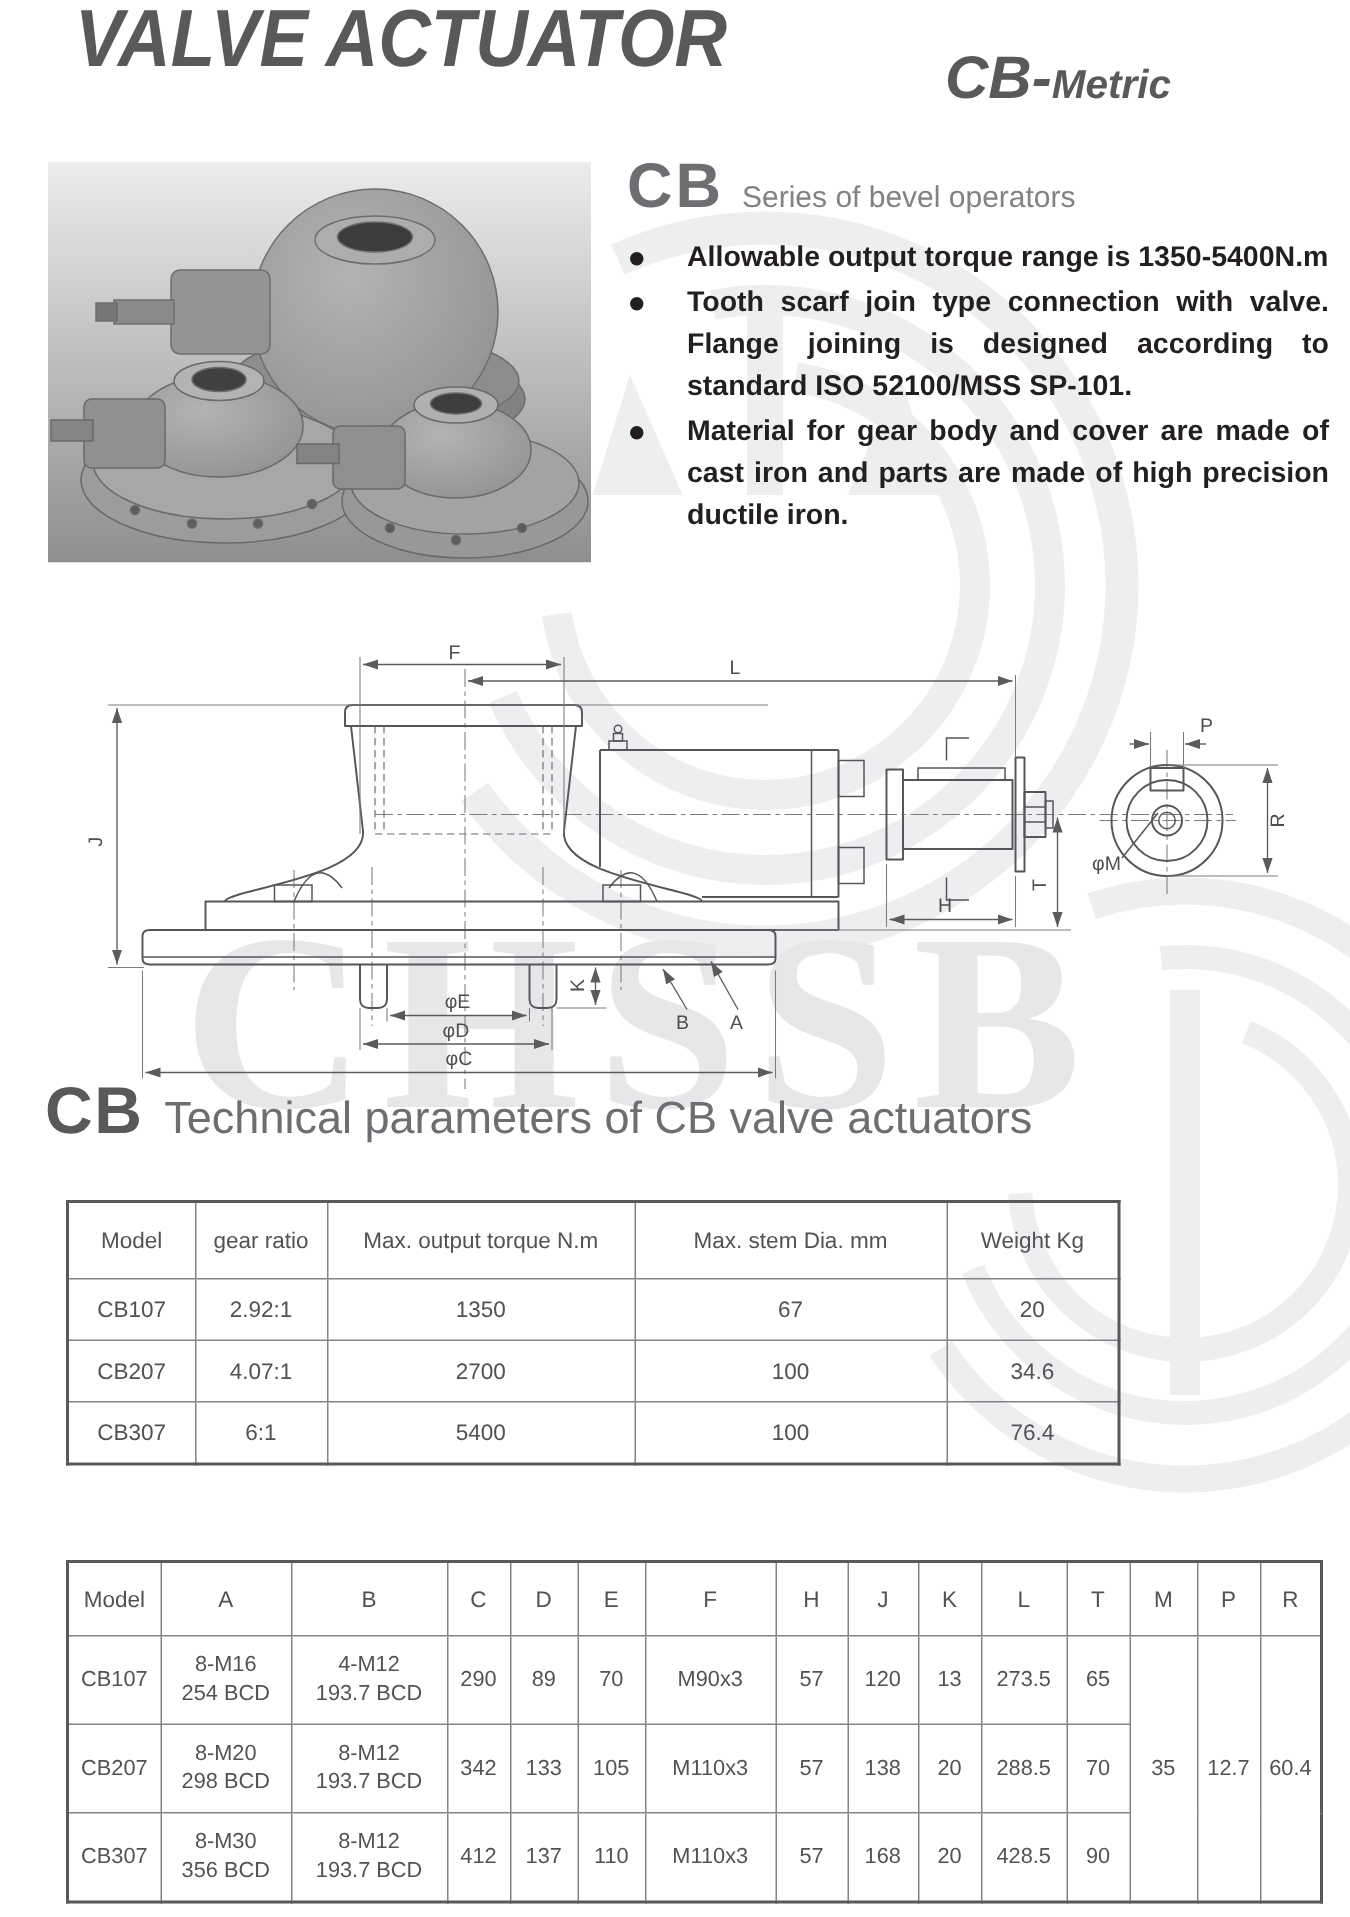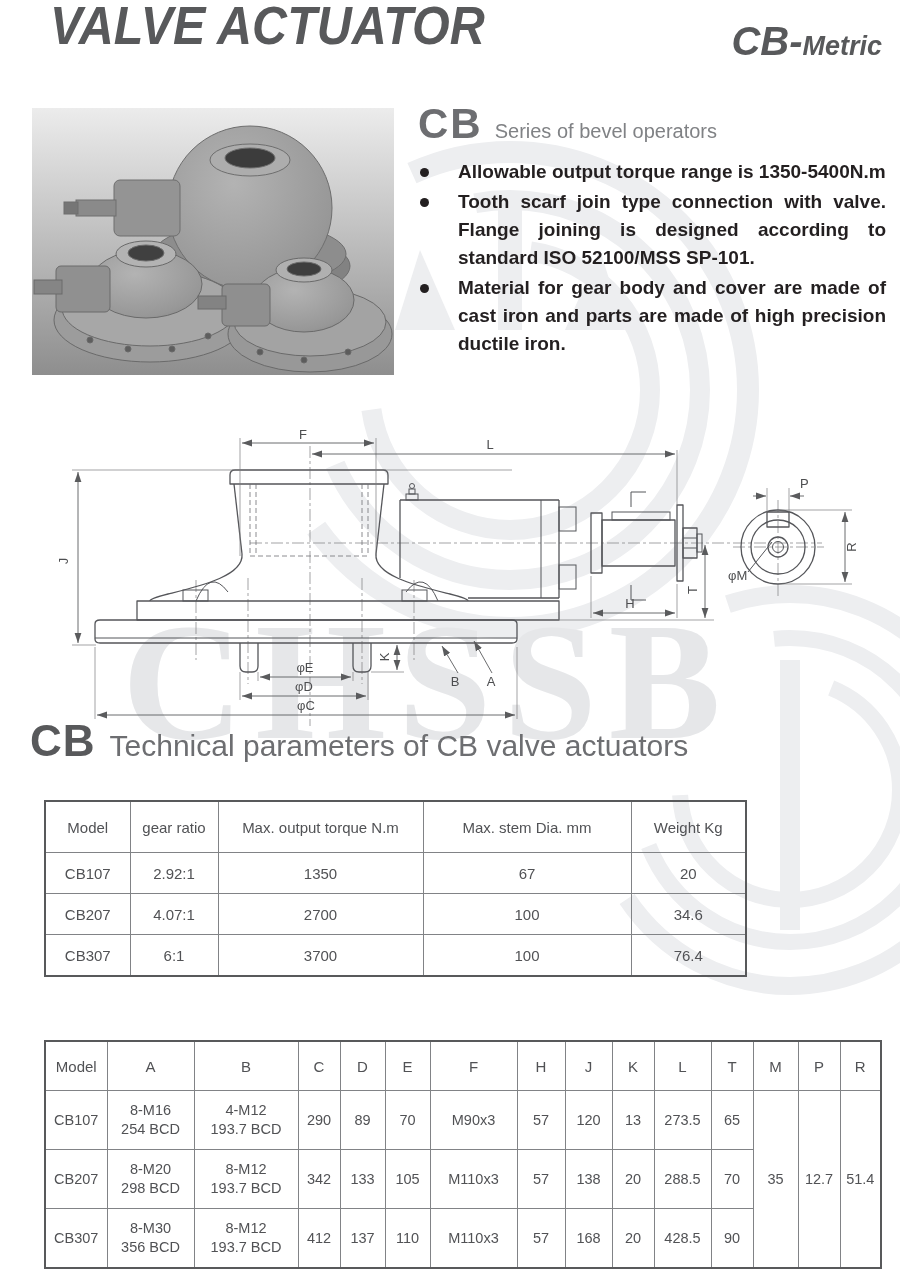--- a/index.html
+++ b/index.html
@@ -4,21 +4,21 @@
 <style>
   html,body{margin:0;padding:0;background:#fff;}
   .page{position:relative;width:900px;height:1278px;background:#fff;overflow:hidden;
         font-family:"Liberation Sans",sans-serif;color:#231f20;}
   
   .watermark{position:absolute;inset:0;z-index:0;pointer-events:none;}
   
   .title{position:absolute;left:50px;top:-6px;z-index:1;
          font-family:"Liberation Sans",sans-serif;font-style:italic;font-weight:bold;
          font-size:50px;letter-spacing:0px;color:#58595b;transform:scale(0.97,1.08);transform-origin:left top;}
-  .brand{position:absolute;left:630px;top:19px;width:252px;text-align:right;z-index:1;
+  .brand{position:absolute;left:630px;top:30px;width:252px;z-index:1;
          font-style:italic;font-weight:bold;color:#58595b;}
   .brand-cb{font-size:40px;}
   .brand-metric{font-size:27px;}
   
   .photo{position:absolute;left:32px;top:108px;width:362px;height:267px;z-index:1;}
   
   .series{position:absolute;left:418px;top:100px;width:468px;z-index:1;}
   .series-head{white-space:nowrap;margin-bottom:10px;}
   .series-code{font-size:42px;font-weight:bold;color:#6d6e71;letter-spacing:2px;}
   .series-sub{font-size:20px;color:#808285;margin-left:12px;}
@@ -297,21 +297,21 @@
       <tr>
         <td>CB207</td>
         <td>4.07:1</td>
         <td>2700</td>
         <td>100</td>
         <td>34.6</td>
       </tr>
       <tr>
         <td>CB307</td>
         <td>6:1</td>
-        <td>3700</td>
+        <td>5400</td>
         <td>100</td>
         <td>76.4</td>
       </tr>
     </tbody>
   </table>
 
 
   <table class="tbl dim-table">
     <colgroup>
       <col style="width:62px">
@@ -360,21 +360,21 @@
         <td>89</td>
         <td>70</td>
         <td>M90x3</td>
         <td>57</td>
         <td>120</td>
         <td>13</td>
         <td>273.5</td>
         <td>65</td>
         <td rowspan="3">35</td>
         <td rowspan="3">12.7</td>
-        <td rowspan="3">51.4</td>
+        <td rowspan="3">60.4</td>
       </tr>
       <tr>
         <td>CB207</td>
         <td>8-M20
 298 BCD</td>
         <td>8-M12
 193.7 BCD</td>
         <td>342</td>
         <td>133</td>
         <td>105</td>

